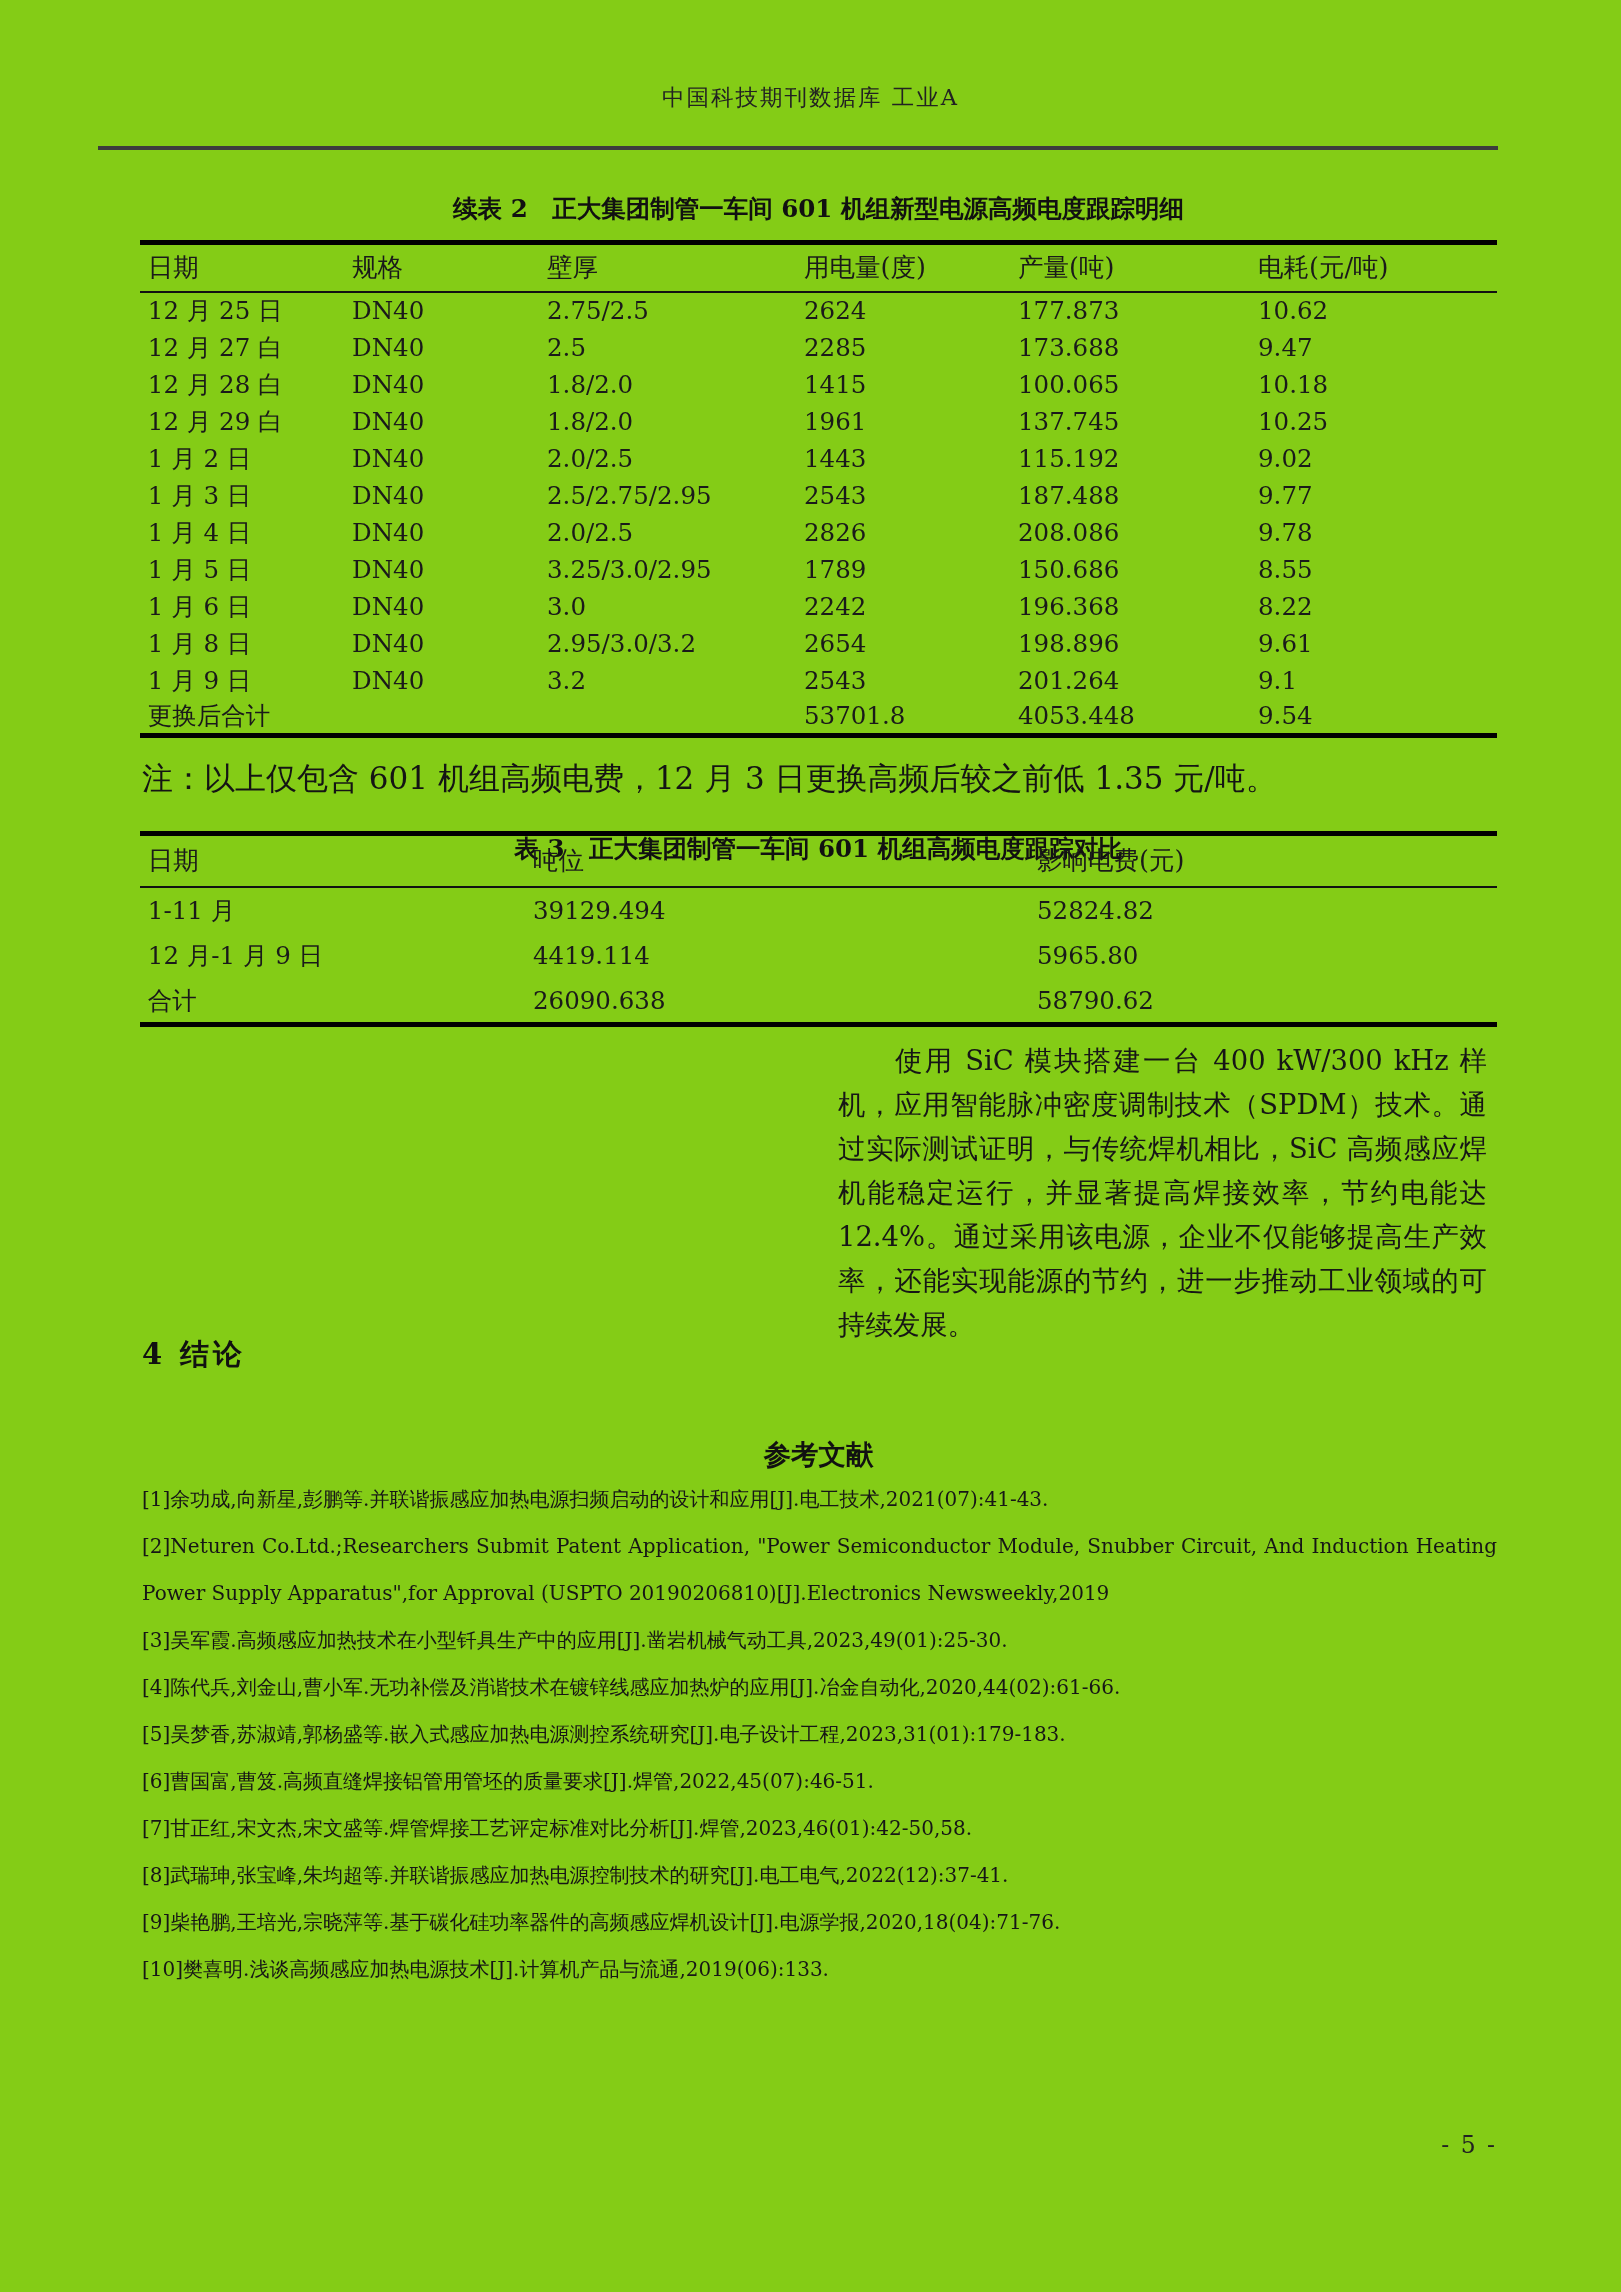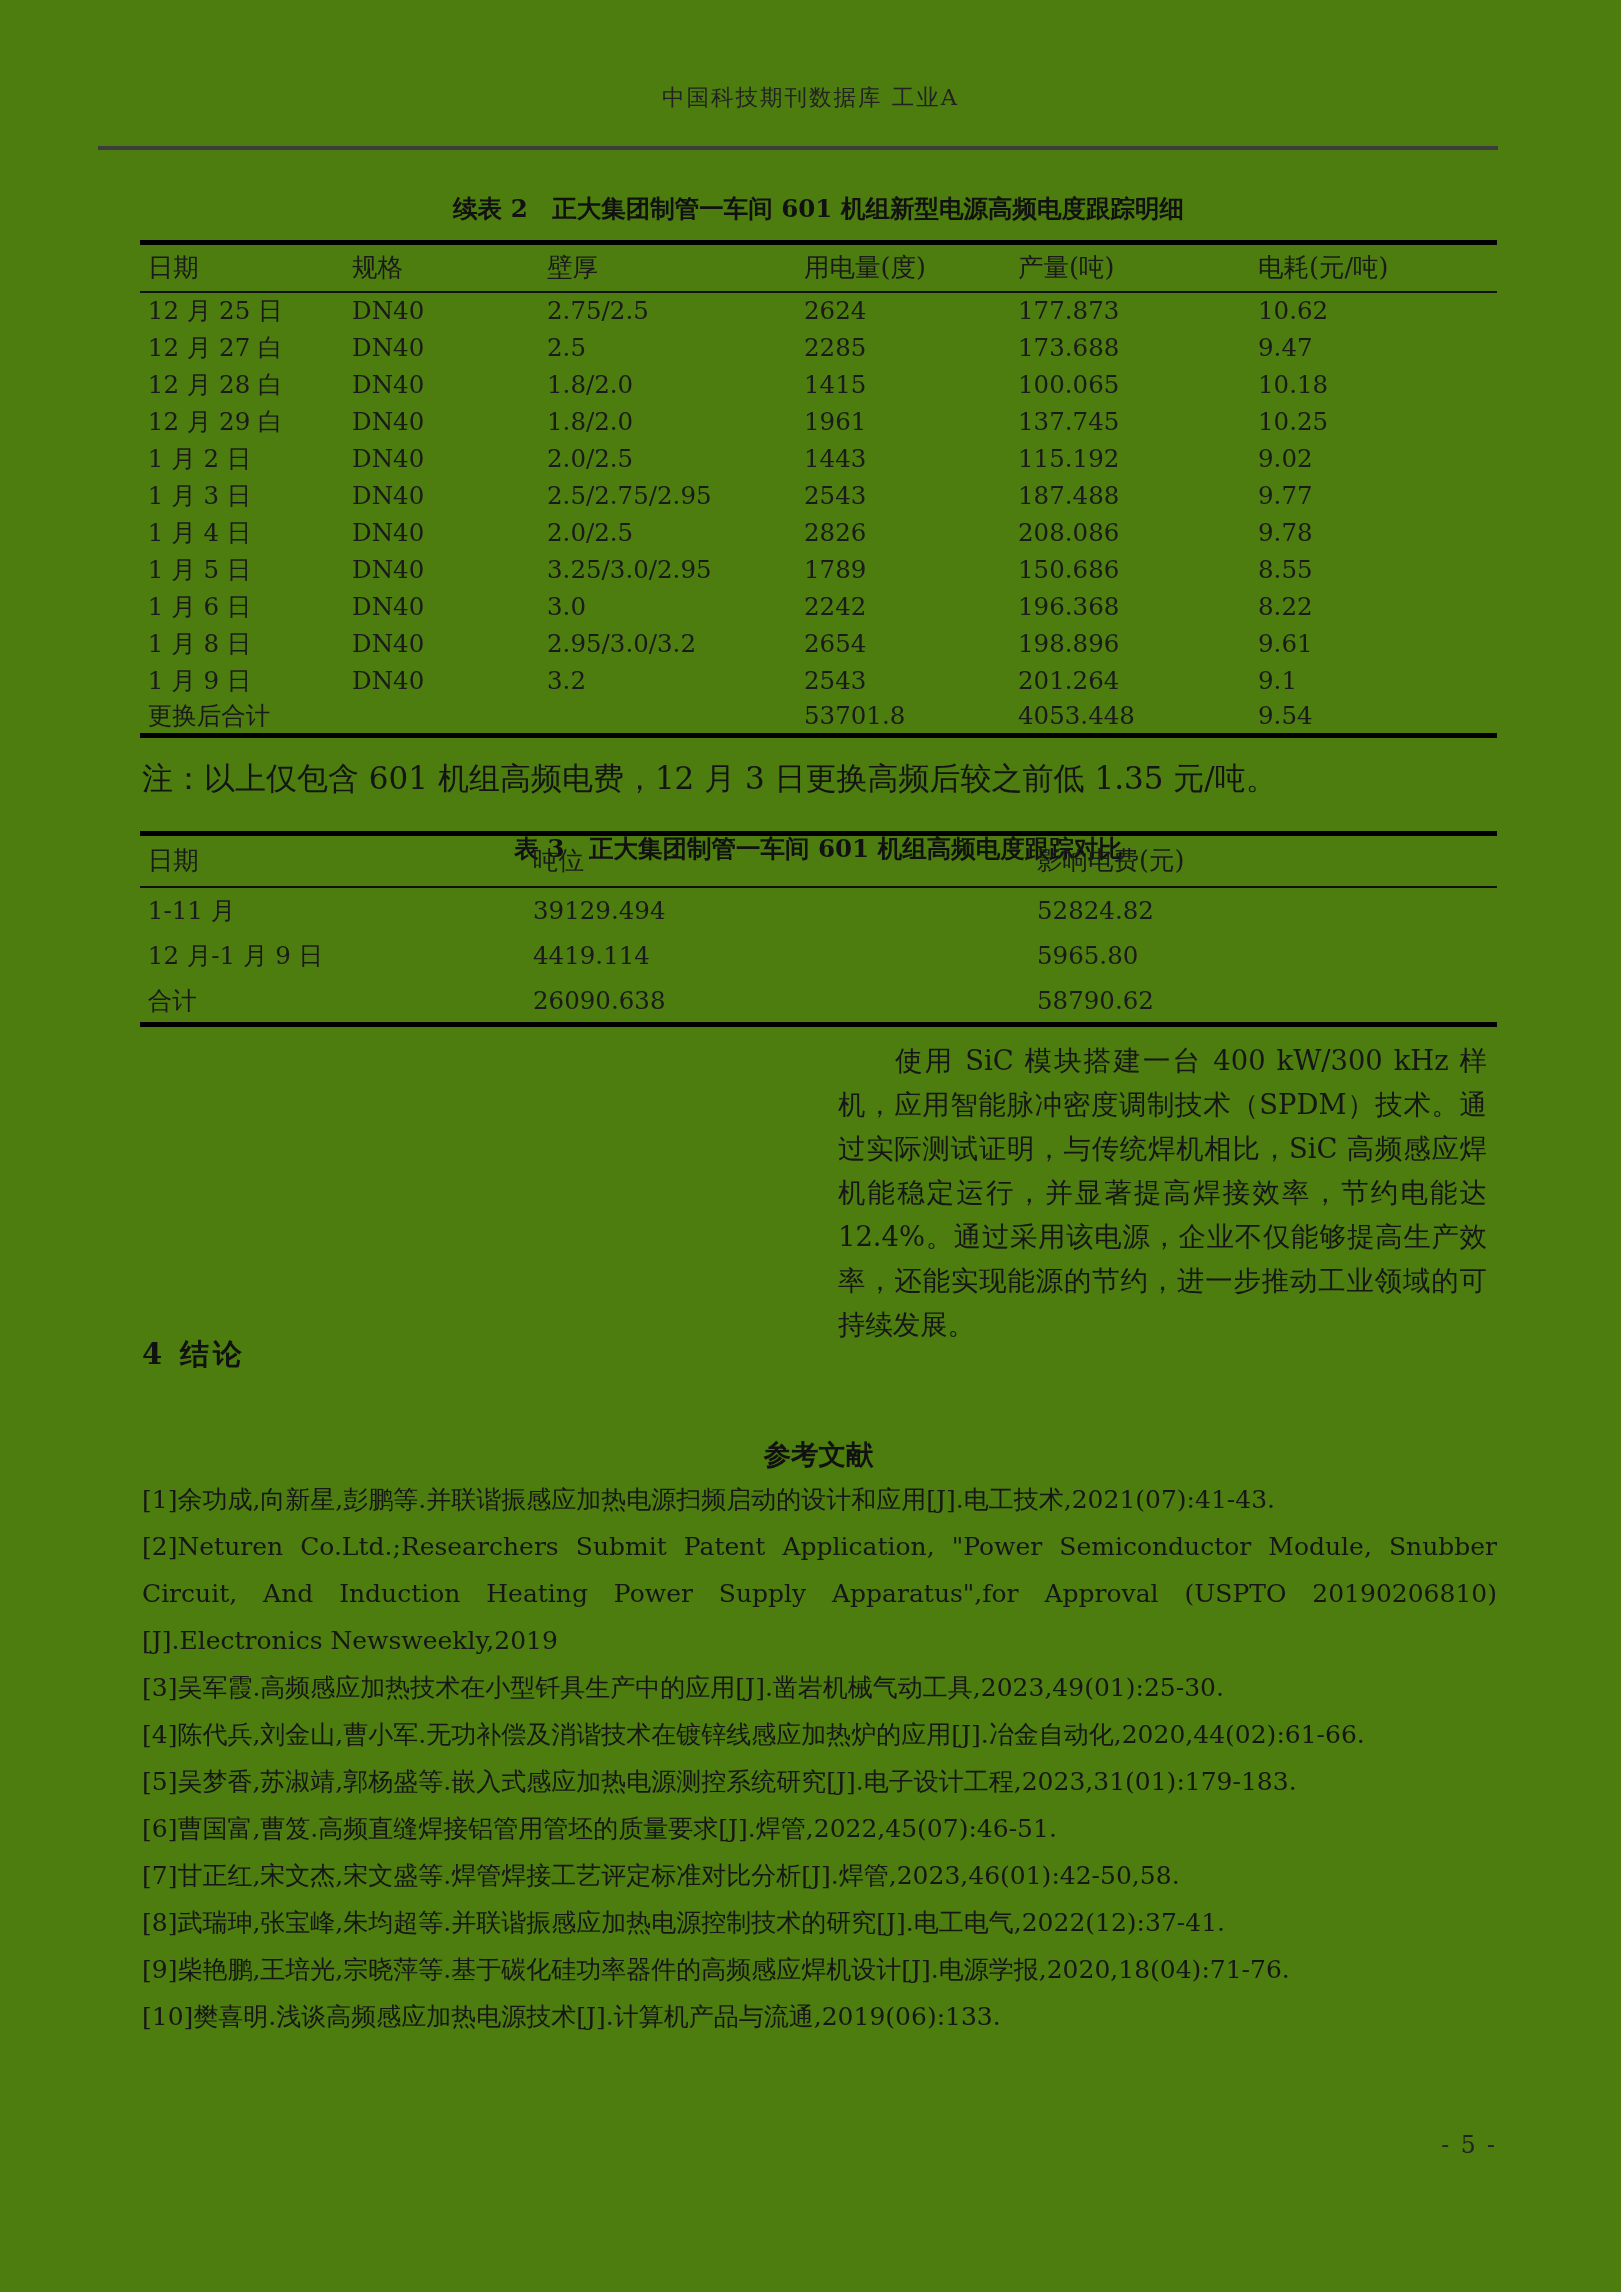--- a/index.html
+++ b/index.html
@@ -1,20 +1,20 @@
 <!DOCTYPE html>
 <html><head>
 <meta charset="utf-8">
 <style>
   html,body { margin:0; padding:0; background:#888; }
   .page {
     position:relative;
     width:1621px; height:2293px;
     margin:0 auto;
-    background:#4d7c0f;
+    background:#84cc16;
     color:#1b1b1b;
     font-family:"DejaVu Serif","DejaVu Sans",serif;
     overflow:hidden;
   }
   .doc-header {
     position:absolute; top:82px; left:0; width:100%;
     text-align:center; font-size:22.5px; letter-spacing:2px; color:#222;
   }
   .header-rule {
     position:absolute; top:146px; left:98px; width:1400px; height:3.9px;
@@ -61,21 +61,21 @@
   .section-heading {
     position:absolute; left:142px; top:1335px;
     font-size:29px; font-weight:bold; color:#111; letter-spacing:3.9px;
   }
   .refs-heading {
     position:absolute; left:140px; top:1437px; width:1357px;
     text-align:center; font-size:27.4px; font-weight:bold; color:#111;
   }
   .refs-list {
     position:absolute; left:142px; top:1476px; width:1355px;
-    font-size:25px; line-height:47px; color:#161616;
+    font-size:20px; line-height:47px; color:#161616;
   }
   .ref-item { text-align:justify; }
   .page-number {
     position:absolute; right:124px; top:2131px;
     font-size:23.5px; letter-spacing:2px; color:#222;
   }
 </style>
 </head>
 <body>
 

